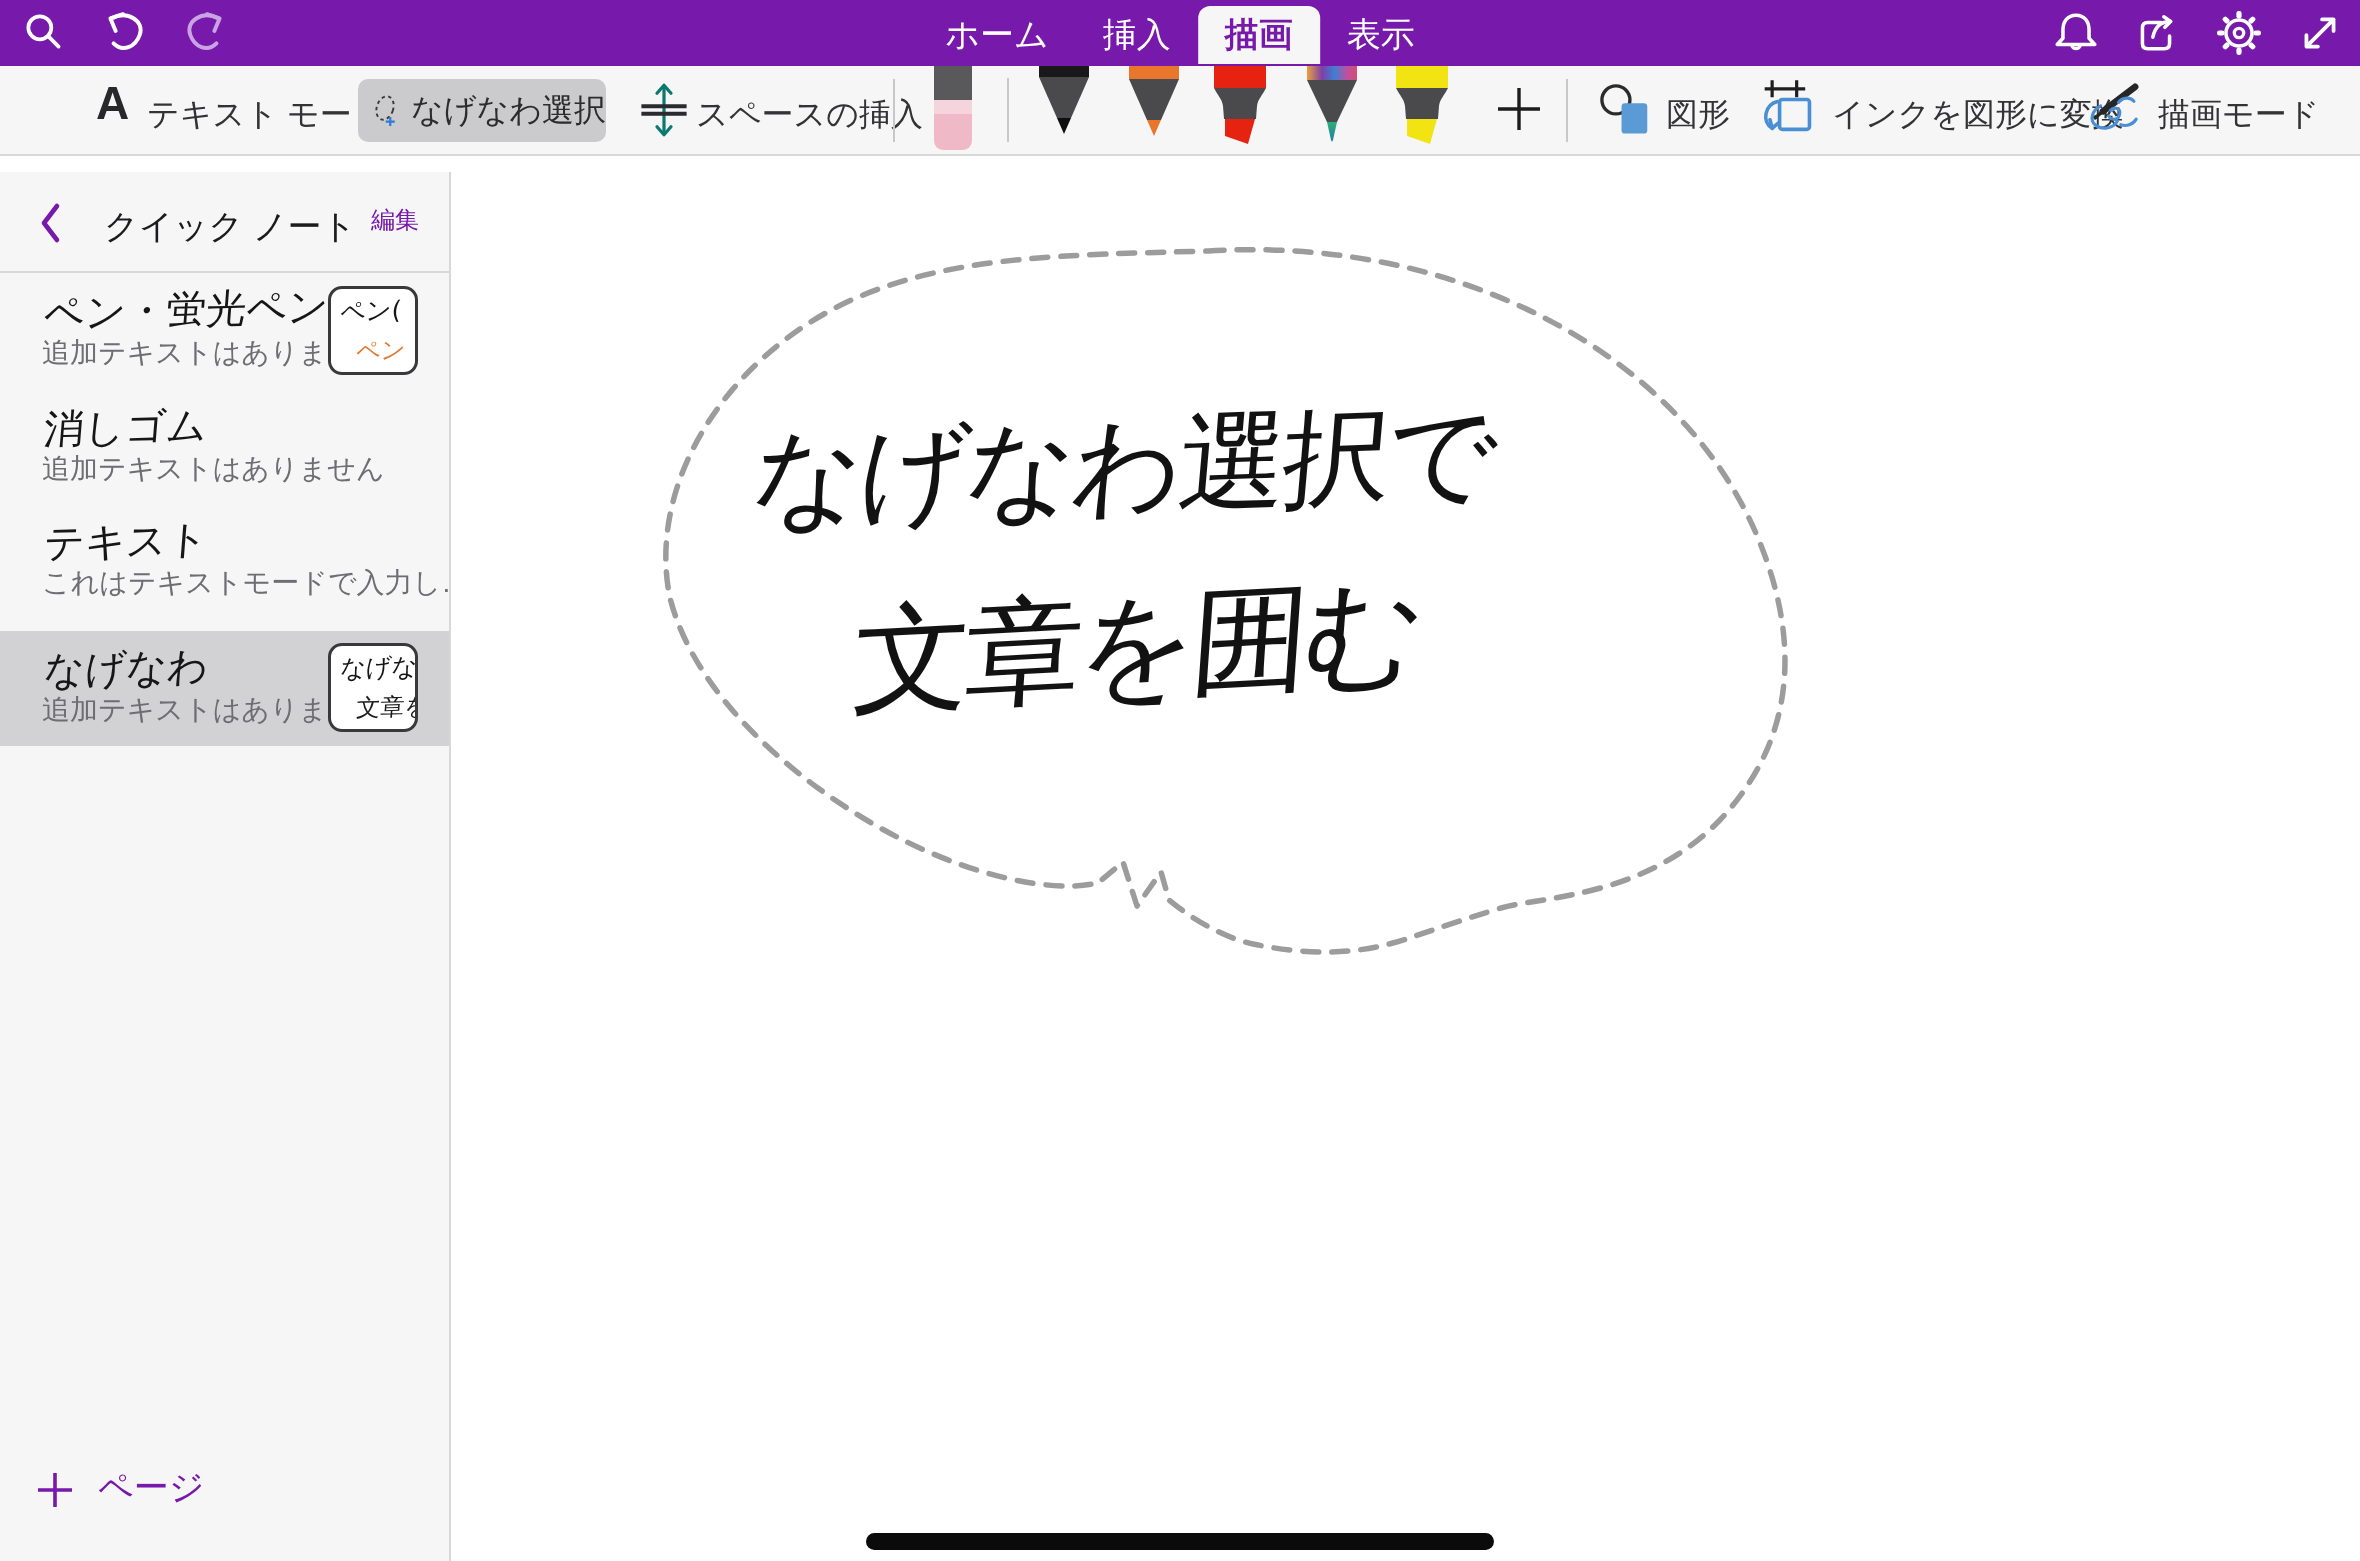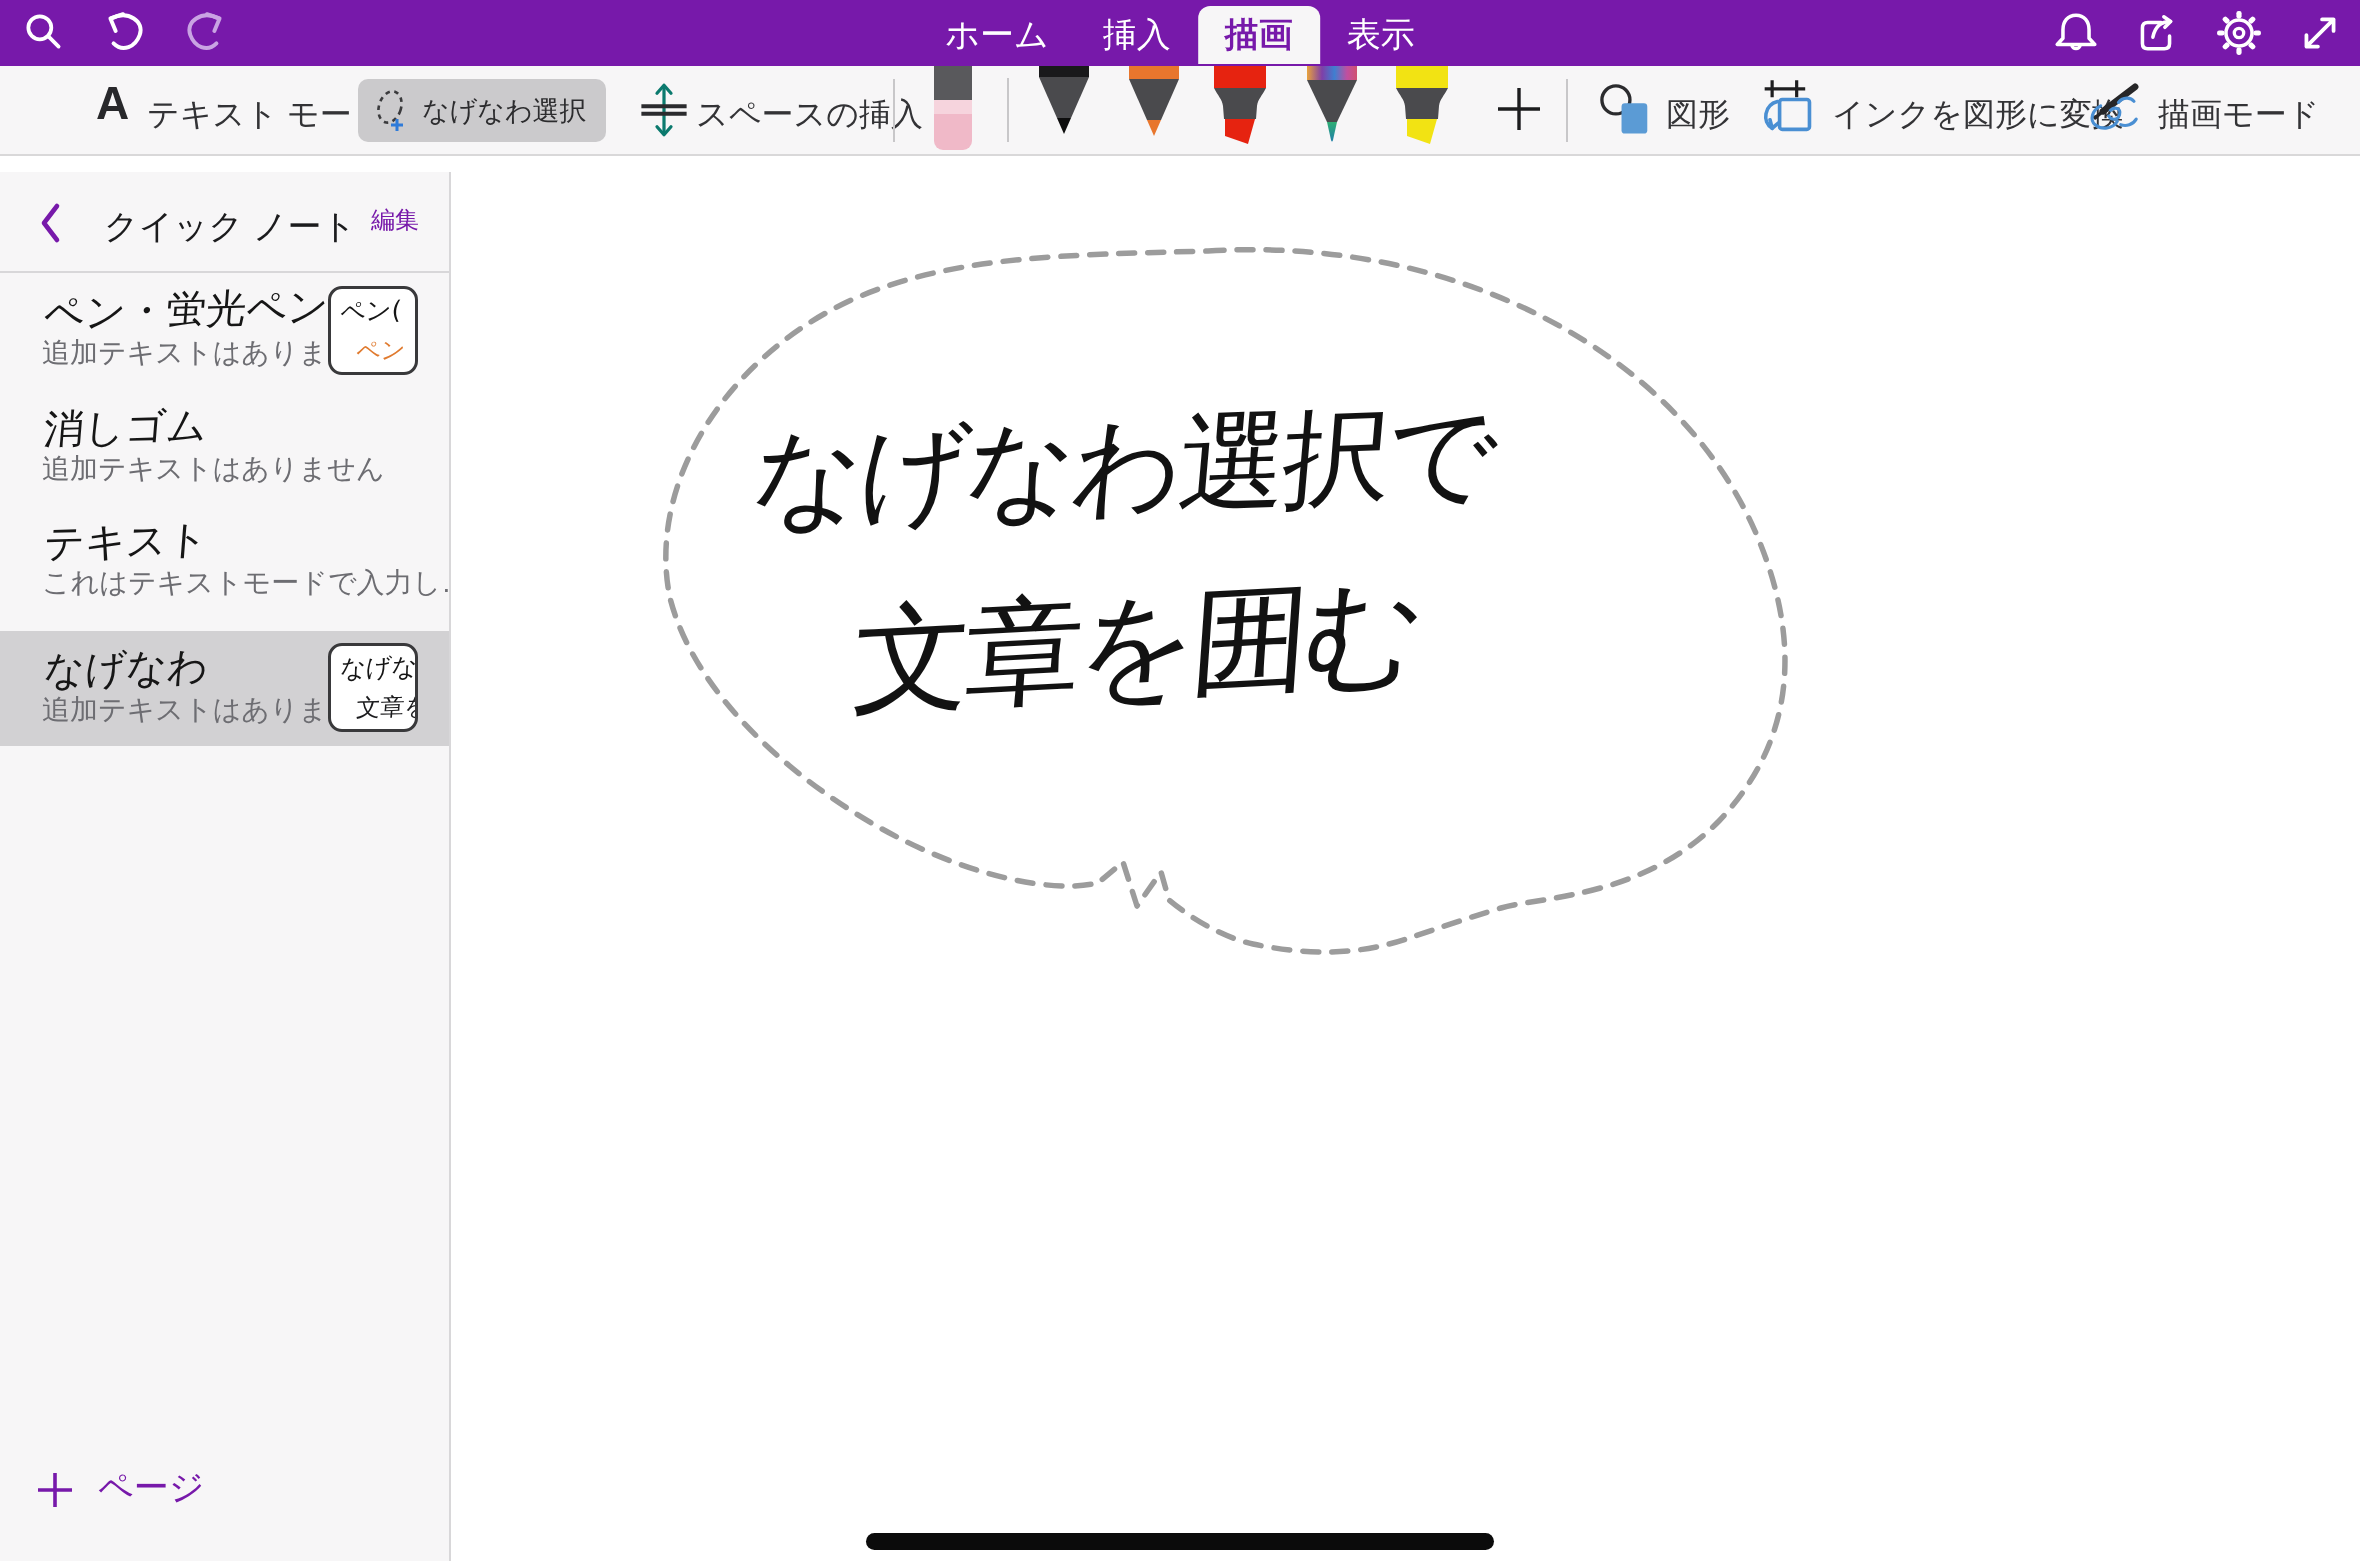--- a/index.html
+++ b/index.html
@@ -14,21 +14,21 @@
   .tb-icon { position:absolute; top:9px; width:48px; height:48px; }
   .tabs { position:absolute; left:50%; top:0; transform:translateX(-50%); height:70px; display:flex; align-items:center; }
   .tab { height:66px; display:flex; align-items:center; padding:0 27px; font-size:34px; color:#fff; white-space:nowrap; }
   .tab.active { height:58px; background:#f7f6f7; color:#7719aa; border-radius:12px 12px 0 0; font-weight:700; }
   .tab.pinned { height:62px; background:#470d63; border-radius:12px 12px 0 0; margin-left:16px; padding:0 32px; }
   
   .toolbar { position:absolute; left:0; top:66px; width:2360px; height:90px; background:#f7f6f7; border-bottom:2px solid #d9d8d9; }
   .tool-label { position:absolute; font-size:32px; color:#333336; white-space:nowrap; top:27px; }
   .a-glyph { position:absolute; left:96px; top:10px; font-size:46px; font-weight:600; color:#28282b; }
   .lasso-btn { position:absolute; left:358px; top:13px; width:248px; height:63px; background:#cbcacc; border-radius:10px; display:flex; align-items:center; padding-left:12px; }
-  .lasso-btn .lbl { font-size:27px; color:#2c2c2e; margin-left:8px; white-space:nowrap; }
+  .lasso-btn .lbl { font-size:32px; color:#2c2c2e; margin-left:8px; white-space:nowrap; }
   .vdiv { position:absolute; top:13px; width:2px; height:63px; background:#c8c7c9; }
   .pen { position:absolute; top:0; }
   .plus-pen { position:absolute; left:1494px; top:18px; }
   .grp-icon { position:absolute; top:16px; }
   
   .sidebar { position:absolute; left:0; top:172px; width:451px; height:1405px; background:#f7f6f7; border-right:2px solid #d8d7d9; }
   .sb-header { position:absolute; left:0; top:0; width:100%; height:101px; border-bottom:2px solid #d8d7d9; }
   .sb-title { position:absolute; left:104px; top:32px; font-size:34px; color:#1b1b1d; white-space:nowrap; }
   .sb-edit { position:absolute; right:30px; top:32px; font-size:24px; color:#7719aa; }
   .sb-row { position:absolute; left:0; width:100%; height:113px; }

